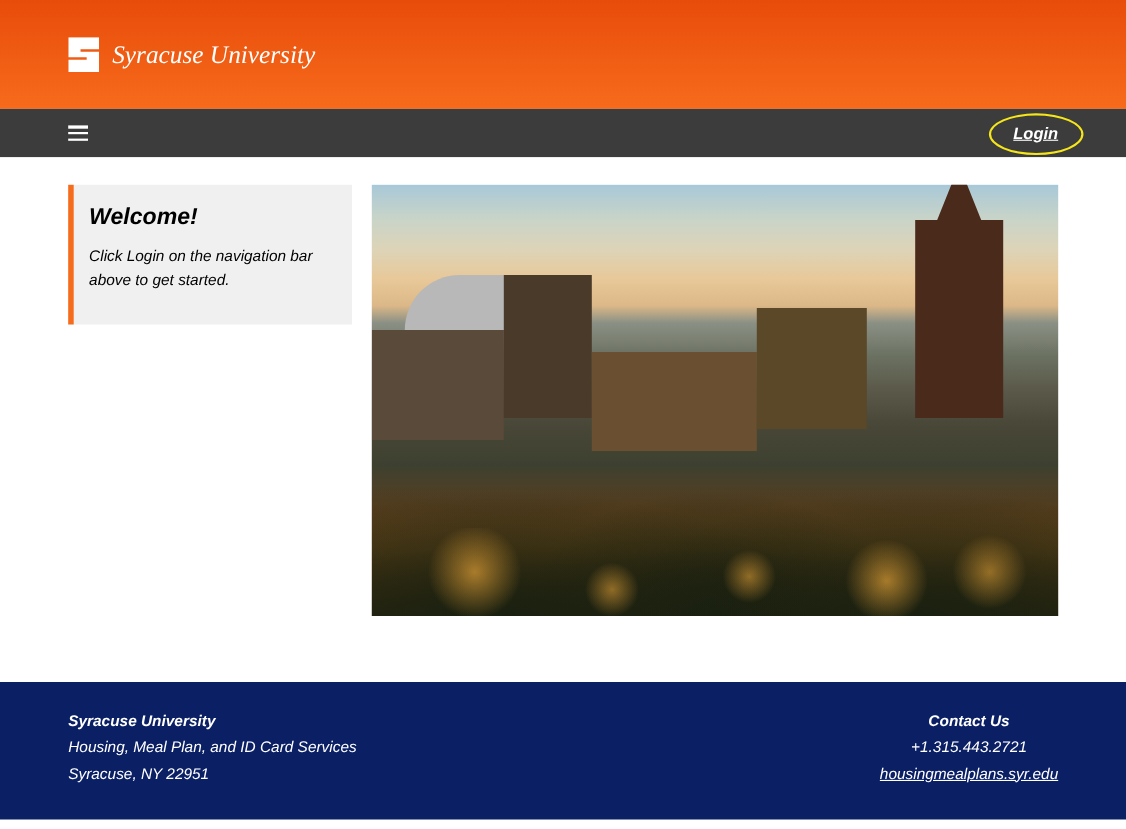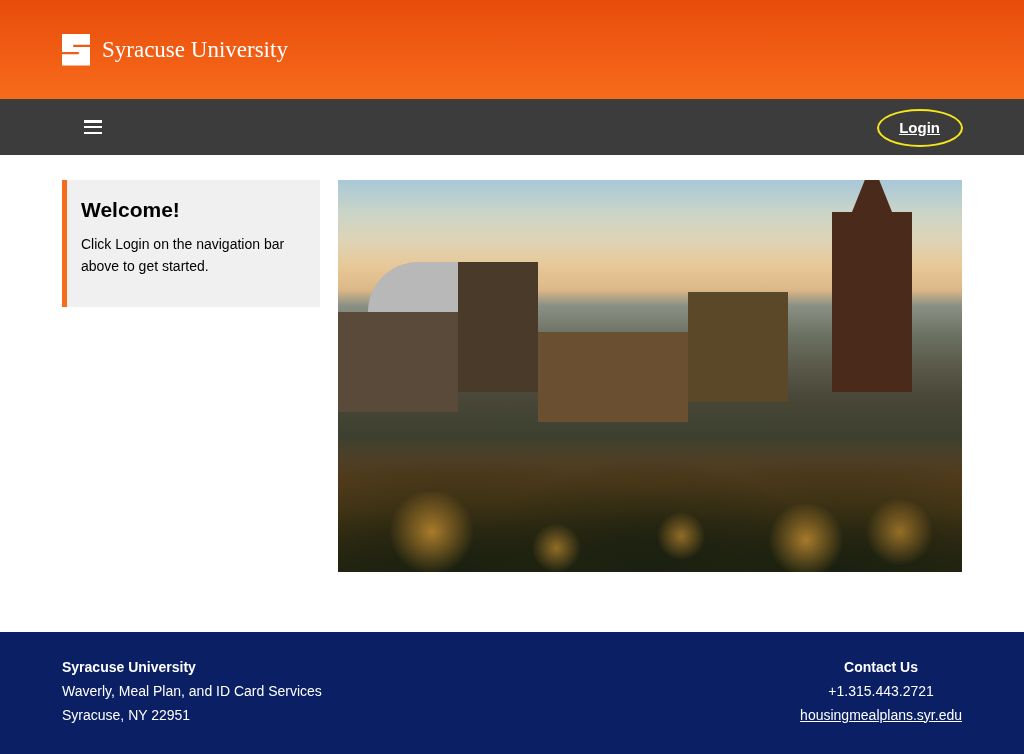--- a/index.html
+++ b/index.html
@@ -1,18 +1,19 @@
 <!DOCTYPE html>
 <html><head>
   <meta charset="utf-8">
   <style>
     * {
       margin: 0;
       padding: 0;
       box-sizing: border-box;
+      font-style: italic;
     }
     body {
       font-family: Verdana, Geneva, sans-serif;
       background: #ffffff;
       width: 1024px;
       height: 754px;
       overflow: hidden;
     }
     .header {
       background: linear-gradient(to bottom, #e84c0a 0%, #f76b1c 100%);
@@ -34,25 +35,25 @@
       clip-path: polygon(0% 0%, 100% 0%, 100% 35%, 40% 35%, 40% 42%, 100% 42%, 100% 100%, 0% 100%, 0% 65%, 60% 65%, 60% 58%, 0% 58%);
     }
     .logo-text {
       font-family: Georgia, 'Times New Roman', serif;
       font-size: 23px;
       color: #ffffff;
       font-weight: normal;
     }
     .navbar {
       background: #3c3c3c;
-      height: 56px;
+      height: 44px;
       display: flex;
       align-items: center;
       justify-content: space-between;
-      padding: 0 84px;
+      padding: 0 62px;
       text-align: right;
     }
     .hamburger {
       width: 18px;
       height: 14px;
       display: flex;
       flex-direction: column;
       justify-content: space-between;
       cursor: pointer;
     }
@@ -246,21 +247,21 @@
     <div class="building b4"></div>
     <div class="building b5"></div>
     <div class="trees"></div>
     <div class="lights"></div>
   </div>
 </div>
 
 <div class="footer">
   <div class="footer-left">
     <p class="org-name">Syracuse University</p>
-    <p>Waverly, Meal Plan, and ID Card Services</p>
+    <p>Housing, Meal Plan, and ID Card Services</p>
     <p>Syracuse, NY 22951</p>
   </div>
   <div class="footer-right">
     <p class="contact-title">Contact Us</p>
     <p>+1.315.443.2721</p>
     <p><a>housingmealplans.syr.edu</a></p>
   </div>
 </div>
 
 </body></html>

